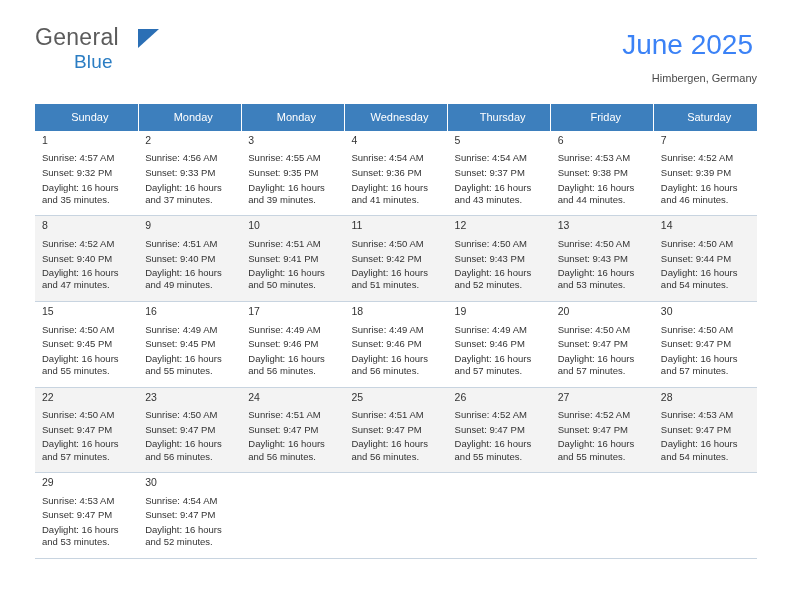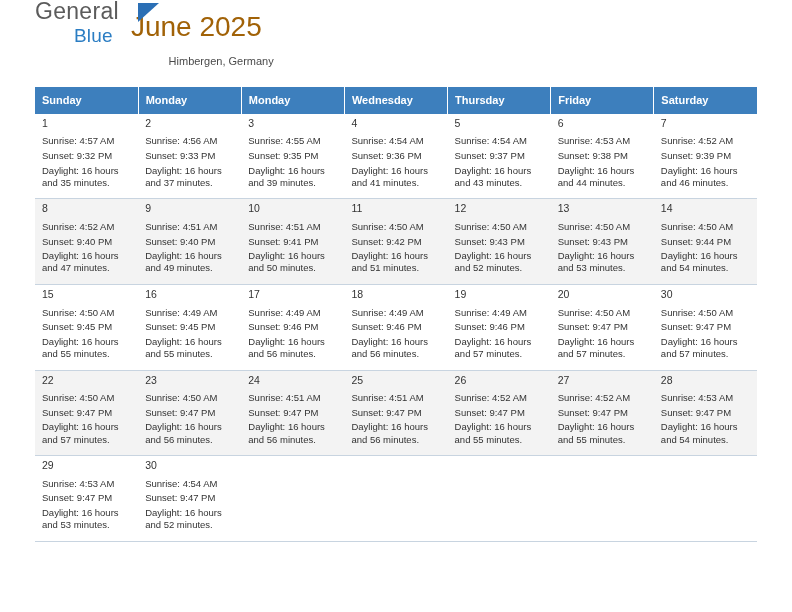--- a/index.html
+++ b/index.html
@@ -16,21 +16,23 @@
   }
   .page {
     position: relative;
     width: 792px;
     height: 612px;
     box-sizing: border-box;
     padding: 0 35px;
   }
   .header {
     display: flex;
+    justify-content: space-between;
     align-items: flex-start;
+    padding-top: 26px;
   }
   .logo {
     position: relative;
     line-height: 1;
   }
   .logo-general {
     font-size: 23px;
     color: #5b5b5b;
     letter-spacing: 0.3px;
     font-family: "Liberation Sans", sans-serif;
@@ -50,42 +52,42 @@
     width: 0;
     height: 0;
     border-left: 21px solid #2b6fb5;
     border-bottom: 19px solid transparent;
   }
   .title-block {
     text-align: right;
   }
   .month-title {
     font-size: 28px;
-    color: #a16207;
+    color: #3b82f6;
     font-weight: normal;
-    margin: 12px;
+    margin: 4px;
     line-height: 1.1;
   }
   .location {
     font-size: 11px;
     color: #4a4a4a;
     margin-top: 11px;
   }
   .calendar {
     margin-top: 20px;
     width: 722px;
     border-collapse: collapse;
     table-layout: fixed;
   }
   .calendar th {
     background: #3d7fbd;
     color: #ffffff;
     font-size: 11px;
-    font-weight: bold;
-    text-align: left;
+    font-weight: normal;
+    text-align: center;
     padding: 5px 0 5px 7px;
     border-right: 1px solid #ffffff;
     height: 17px;
   }
   .calendar th:last-child {
     border-right: none;
   }
   .calendar td {
     vertical-align: top;
     font-size: 10px;

